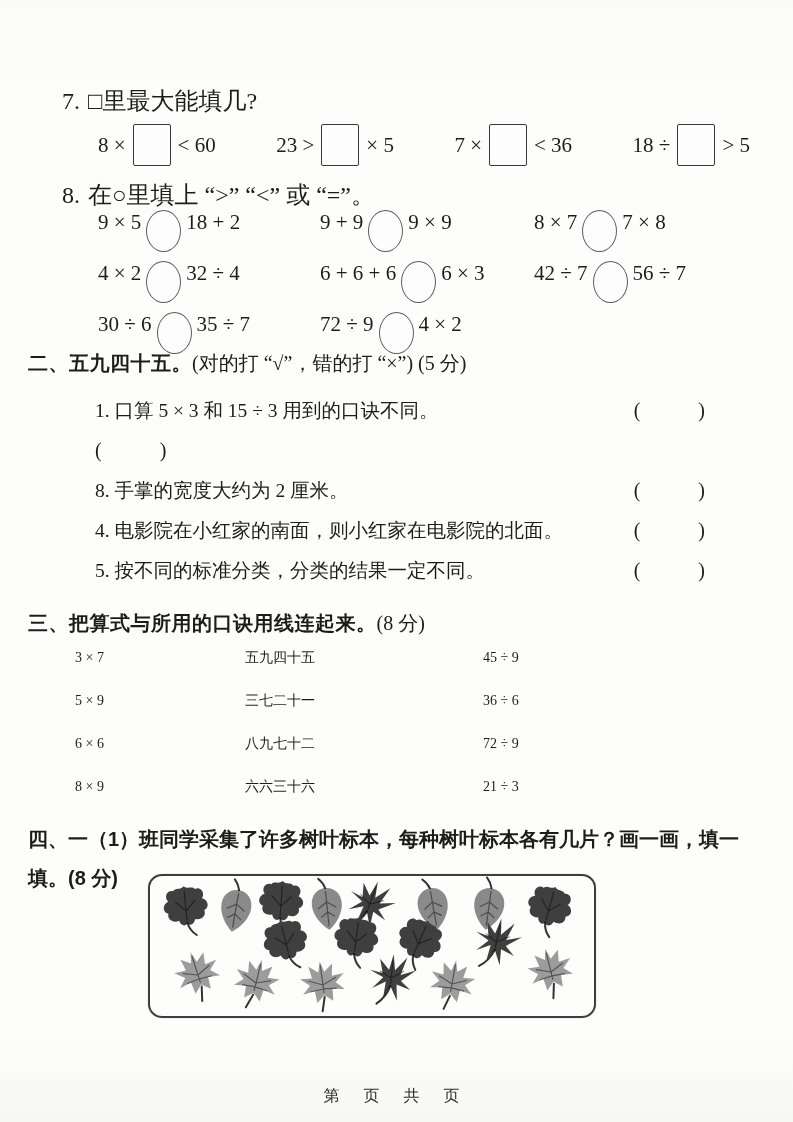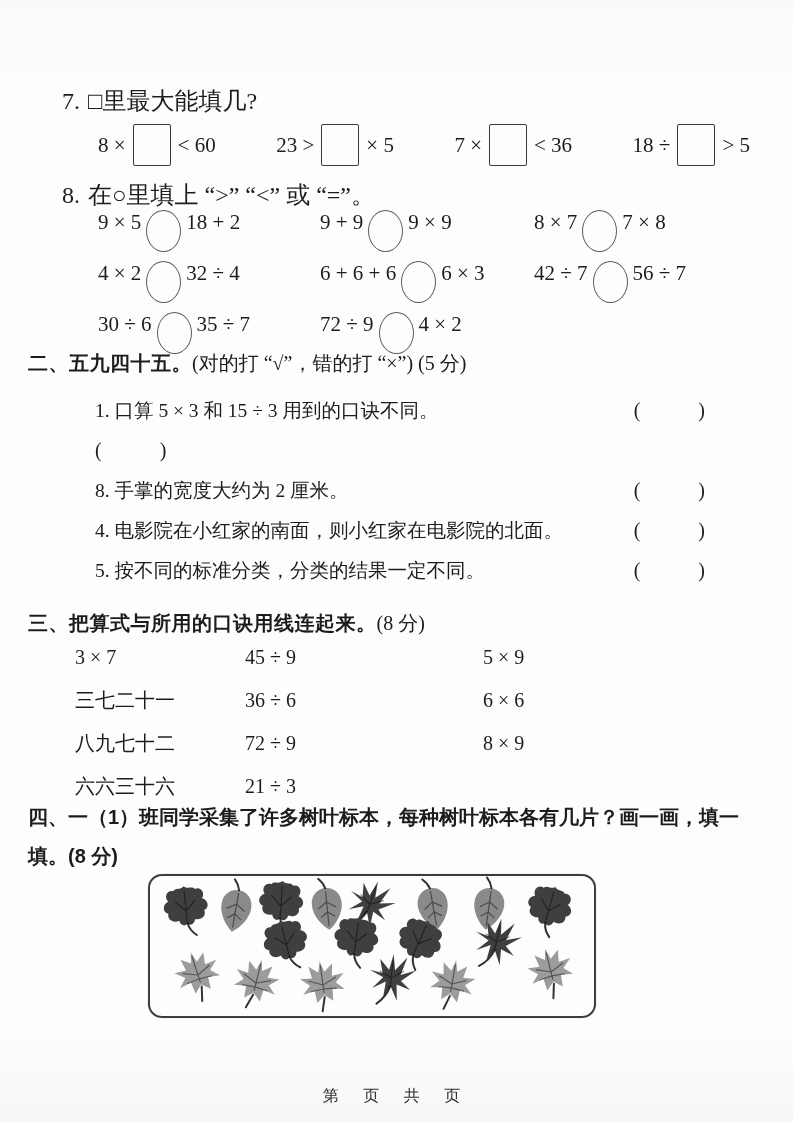--- a/index.html
+++ b/index.html
@@ -34,30 +34,30 @@
   }
   
   .sec-head{font-size:20px;line-height:34px;}
   .sec-head .main{font-family:"Liberation Sans","DejaVu Sans",sans-serif;font-weight:bold;letter-spacing:.5px;}
   .sec-head .sub{font-weight:normal;font-family:Liberation Serif, serif;}
   
   .judge-list{width:612px;}
   .judge-item{display:flex;justify-content:space-between;align-items:center;height:40px;font-size:19.5px;}
   .judge-bracket{font-size:20px;letter-spacing:2px;white-space:pre;}
   
-  .match-grid{display:grid;grid-template-columns:170px 238px auto;font-size:20px;}
+  .match-grid{display:grid;grid-template-columns:170px 238px auto;font-size:14px;}
   .match-grid > span{height:43px;display:flex;align-items:center;}
   
   .sec4-text{width:722px;font-size:20px;line-height:39px;}
   .sec4-text .main{font-family:"Liberation Sans","DejaVu Sans",sans-serif;font-weight:bold;}
   .leaf-box{
     border:2px solid #3d3d3d;border-radius:14px;background:#fdfdfc;
     box-shadow:0 0 0 1px rgba(0,0,0,0.04);
   }
-  .footer{width:100%;text-align:center;font-family:Liberation Sans, sans-serif;
+  .footer{width:100%;text-align:center;font-family:Liberation Serif, serif;
     font-size:16px;letter-spacing:10px;color:#2c2c2c;}
 </style>
 </head>
 <body>
 
 <div class="page">
 
   <div class="abs q-prompt" style="left:62px;top:86px;">
     <span class="q-num">7.</span><span>□里最大能填几?</span>
   </div>
@@ -153,33 +153,34 @@
         <span>5. 按不同的标准分类，分类的结果一定不同。</span>
         <span class="judge-bracket">(        )</span>
       </div>
   </div>
 
   <div class="abs sec-head" style="left:28px;top:598px;margin-top:8px;">
     <span class="main">三、把算式与所用的口诀用线连起来。</span><span class="sub">(8 分)</span>
   </div>
   <div class="abs match-grid" style="left:75px;top:636px;">
     <span>3 × 7</span>
+    <span>五九四十五</span>
     <span>45 ÷ 9</span>
     <span>5 × 9</span>
     <span>三七二十一</span>
     <span>36 ÷ 6</span>
     <span>6 × 6</span>
     <span>八九七十二</span>
     <span>72 ÷ 9</span>
     <span>8 × 9</span>
     <span>六六三十六</span>
     <span>21 ÷ 3</span>
   </div>
 
-  <div class="abs sec4-text" style="left:28px;top:798px;">
+  <div class="abs sec4-text" style="left:28px;top:820px;">
     <span class="main">四、</span><span class="main">一（1）班同学采集了许多树叶标本，每种树叶标本各有几片？画一画，填一填。(8 分)</span>
   </div>
   <div class="abs leaf-box" style="left:148px;top:874px;width:444px;height:140px;">
     <svg width="444" height="140" viewBox="0 0 444 140" xmlns="http://www.w3.org/2000/svg">
       <defs>
         <g id="leaf-tulip">
           <path d="M0,-23 C4,-19 8,-23 11,-19 C17,-21 21,-14 17,-9 C23,-7 24,1 18,3 C20,9 14,13 8,11 C7,16 2,18 0,14 C-2,18 -7,16 -8,11 C-14,13 -20,9 -18,3 C-24,1 -23,-7 -17,-9 C-21,-14 -17,-21 -11,-19 C-8,-23 -4,-19 0,-23 Z"></path>
           <path d="M0,14 C1,19 3,23 8,27" fill="none" stroke="rgba(0,0,0,0.8)" stroke-width="2" stroke-linecap="round"></path>
           <path d="M0,12 L0,-18 M0,2 L10,-8 M0,2 L-10,-8" fill="none" stroke="rgba(0,0,0,0.45)" stroke-width="1.2"></path>
         </g>

